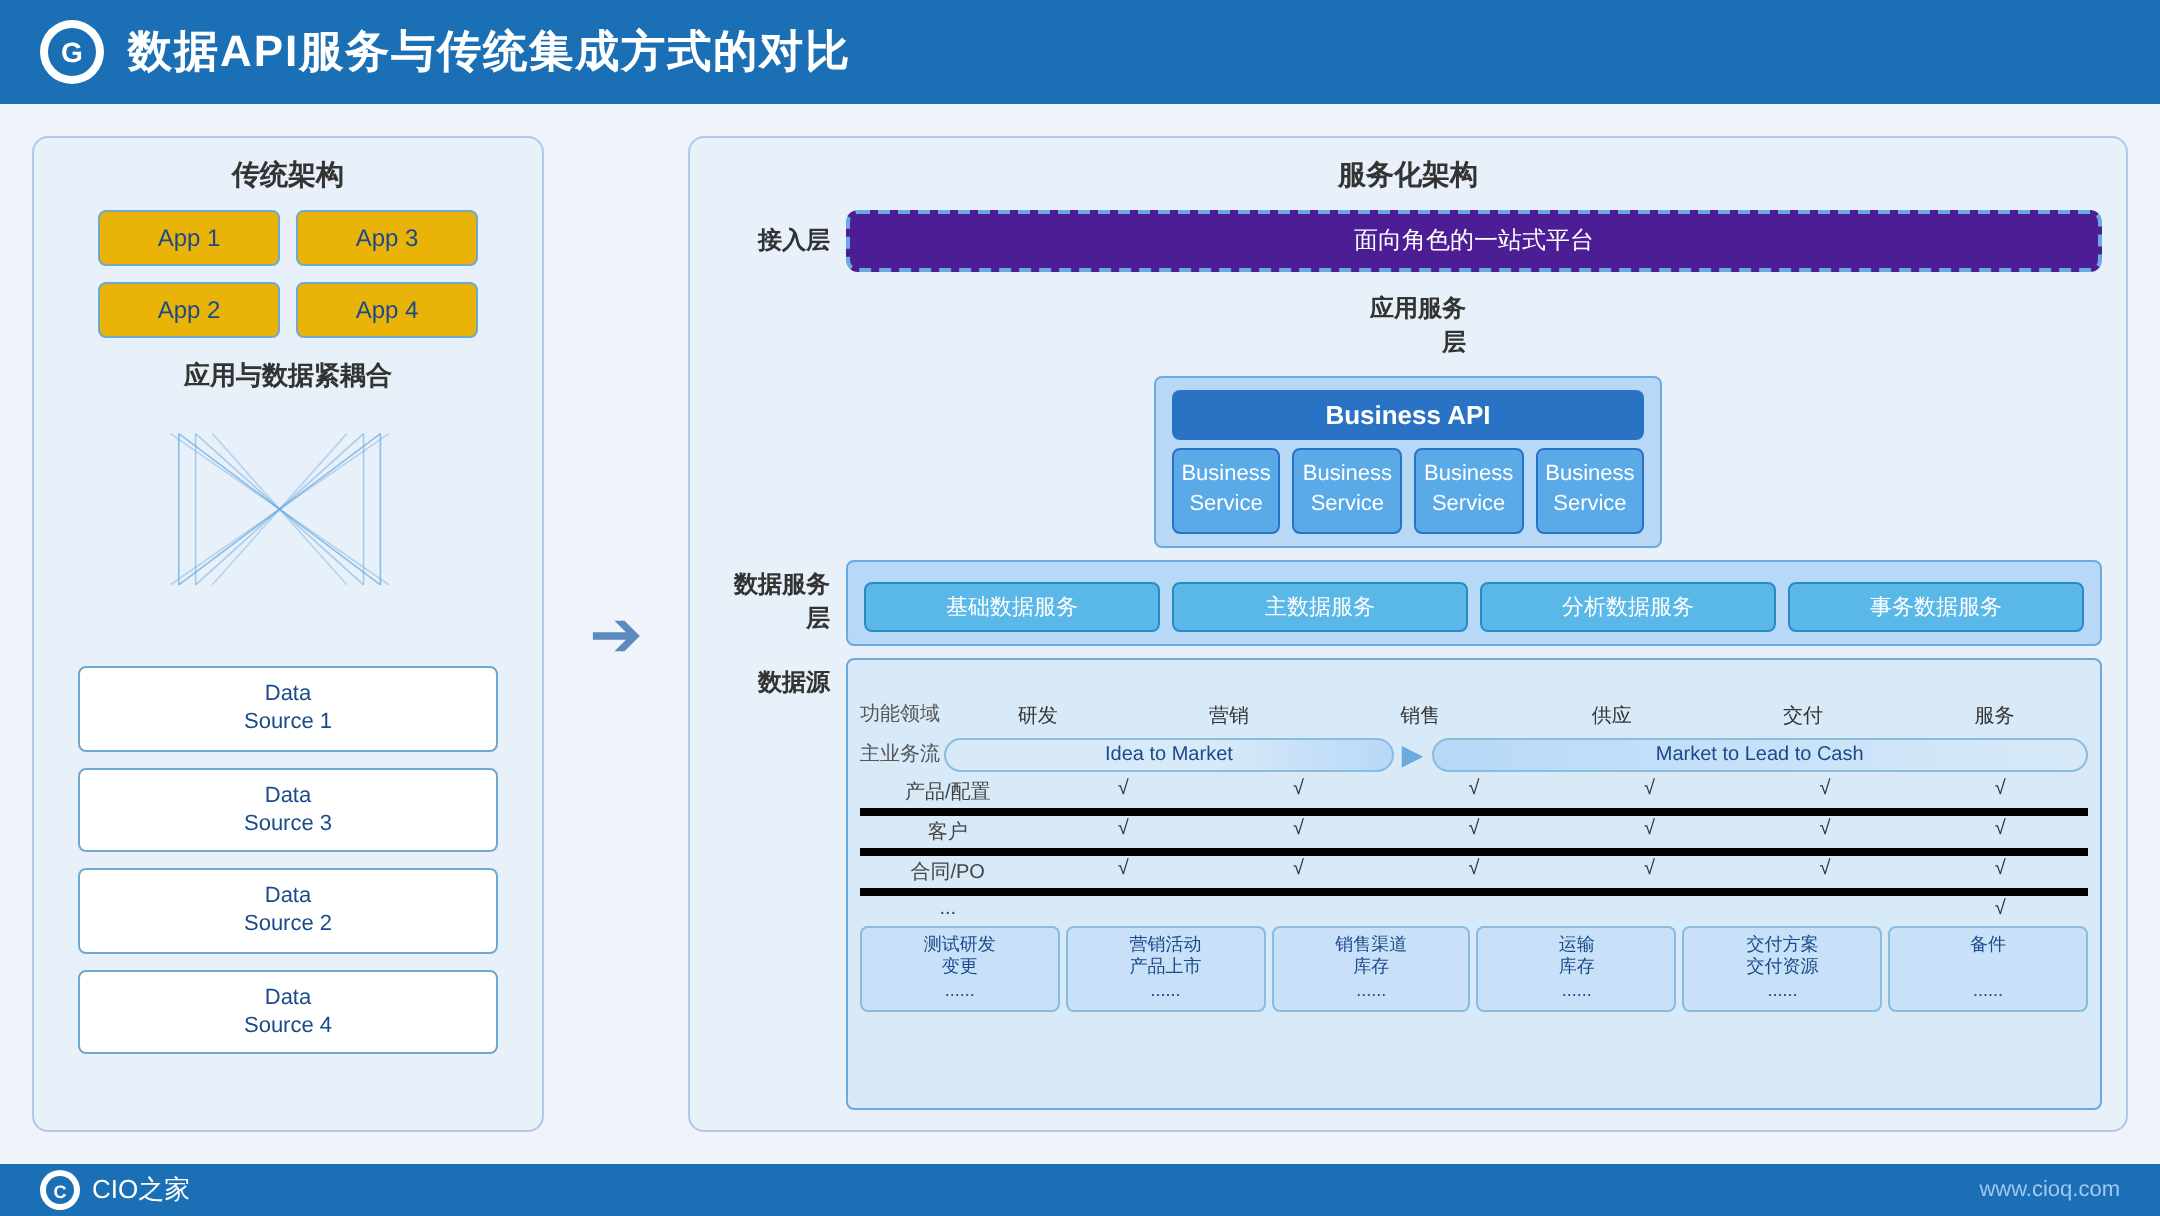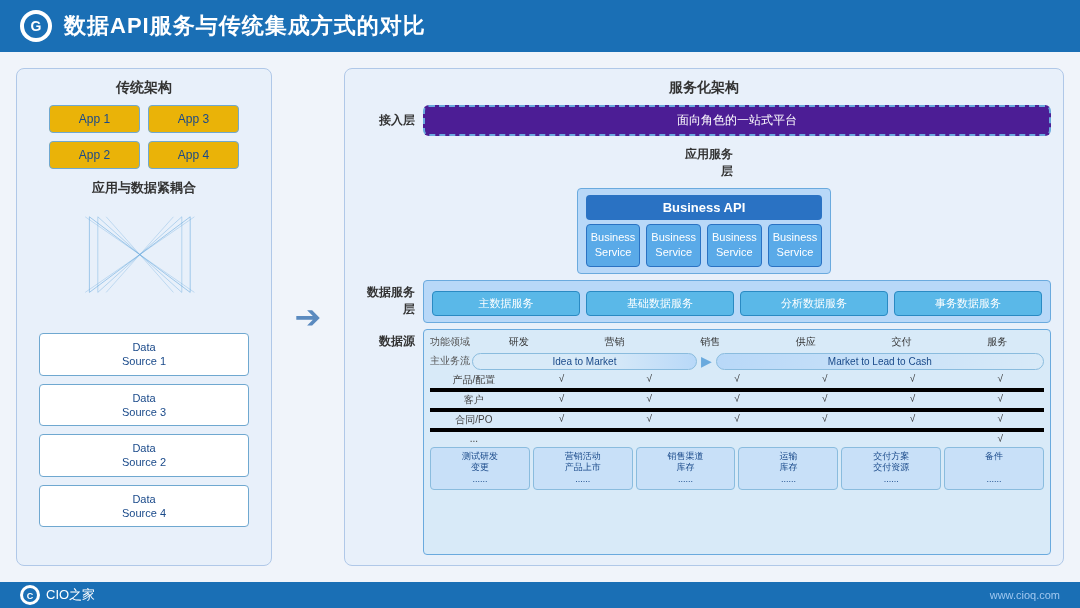--- a/index.html
+++ b/index.html
@@ -238,25 +238,26 @@
     .datasource-section {
       background: #d8eaf8;
       border: 1.5px solid #6aaade;
       border-radius: 4px;
       padding: 4px 6px;
       flex: 1;
     }
     
     .func-row {
       display: flex;
-      align-items: center;
+      align-items: flex-start;
       gap: 0;
       font-size: 10px;
       color: #333;
       margin-bottom: 3px;
+      margin-top: 16px;
     }
     .func-label {
       width: 42px;
       font-size: 10px;
       color: #555;
       flex-shrink: 0;
     }
     .func-domains {
       display: flex;
       flex: 1;
@@ -468,22 +469,22 @@
           <div class="biz-service-box">Business<br>Service</div>
           <div class="biz-service-box">Business<br>Service</div>
         </div>
       </div>
     </div>
 
     <div class="layer-row" style="align-items:stretch;">
       <div class="layer-label" style="padding-top:4px;">数据服务层</div>
       <div class="layer-content data-service-layer">
         <div class="data-services">
+          <div class="data-service-box">基础数据服务</div>
           <div class="data-service-box">主数据服务</div>
-          <div class="data-service-box">基础数据服务</div>
           <div class="data-service-box">分析数据服务</div>
           <div class="data-service-box">事务数据服务</div>
         </div>
       </div>
     </div>
 
     <div class="layer-row" style="align-items:stretch; flex:1;">
       <div class="layer-label" style="padding-top:4px;">数据源</div>
       <div class="layer-content datasource-section">
 

